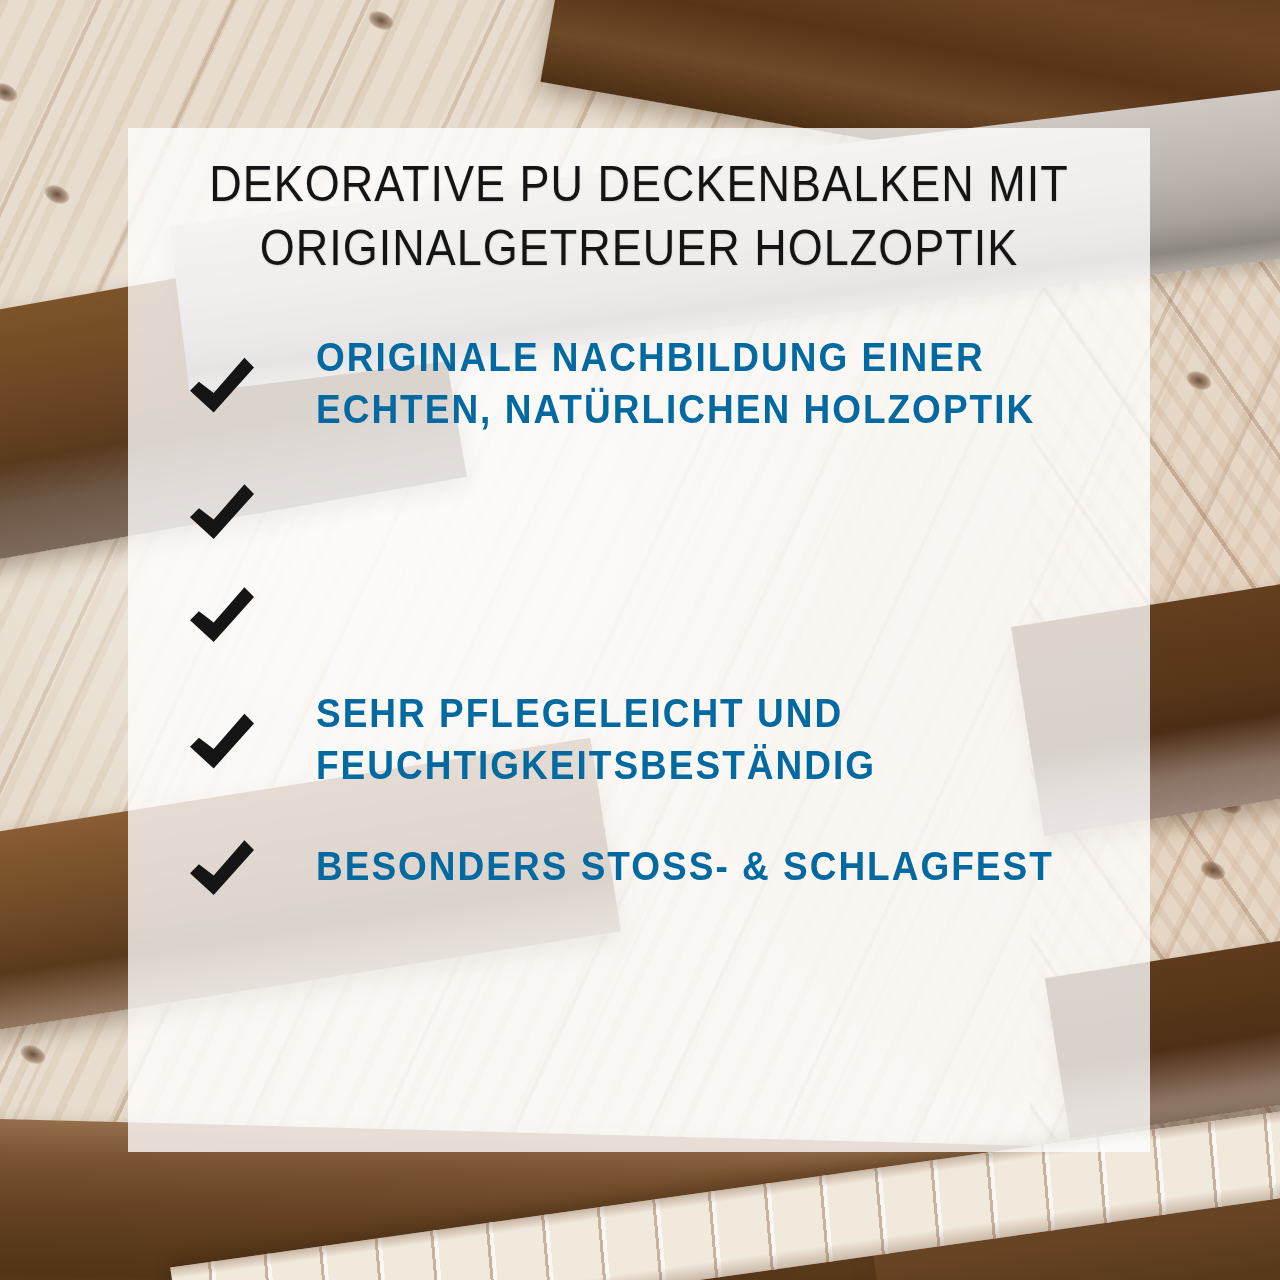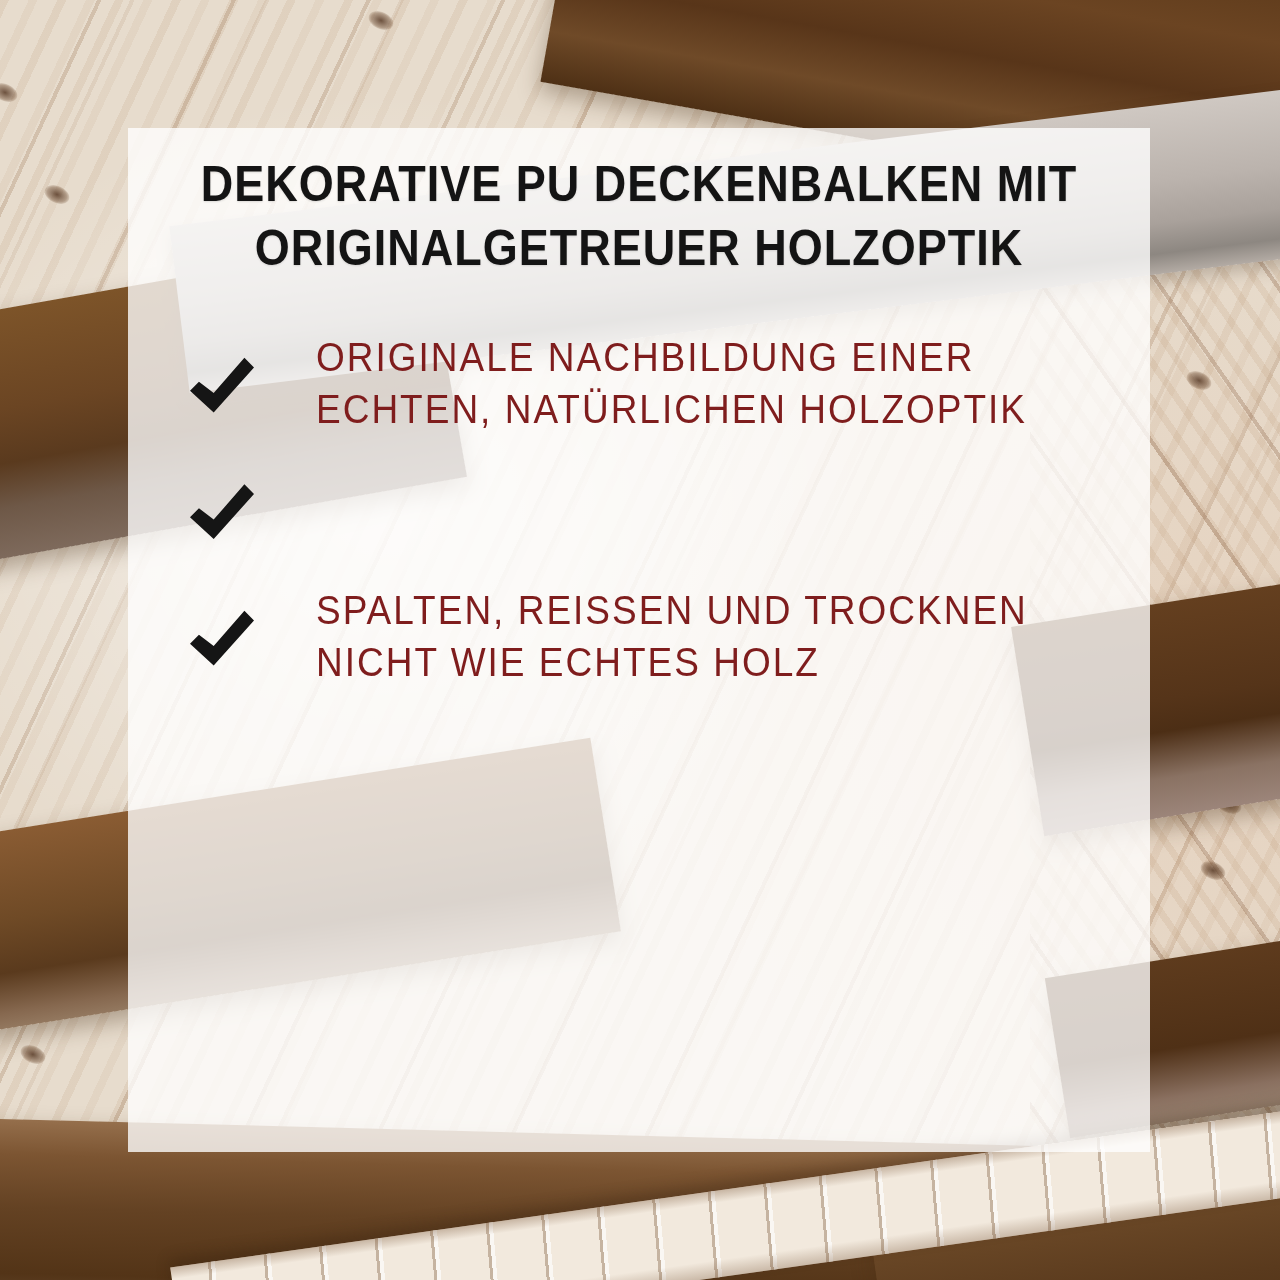--- a/index.html
+++ b/index.html
@@ -45,29 +45,29 @@
     background-image:
       linear-gradient(to bottom, rgba(120,85,55,0.35), rgba(255,255,255,0) 14%, rgba(255,255,255,0) 80%, rgba(110,75,45,0.30)),
       repeating-linear-gradient(93deg, rgba(255,255,255,0) 0 38px, rgba(125,92,62,0.38) 38px 41px, rgba(255,255,255,0.65) 41px 45px, rgba(255,255,255,0) 45px 56px),
       linear-gradient(#f2e9dd,#f2e9dd);
     box-shadow:0 -8px 14px rgba(50,30,12,0.30);}
   .knot{position:absolute;width:26px;height:17px;border-radius:50%;transform:rotate(24deg);
     background:radial-gradient(ellipse at center, rgba(88,58,38,0.85), rgba(112,78,52,0.45) 55%, rgba(112,78,52,0) 78%);}
   
   .panel{position:absolute;left:128px;top:128px;width:1022px;height:1024px;
     background:rgba(255,255,255,0.78);}
-  .headline{margin:24px 40px 0;text-align:center;color:#141414;font-weight:bold;
+  .headline{margin:24px 40px 0;text-align:center;color:#141414;font-weight:normal;
     font-size:45px;letter-spacing:1px;line-height:64px;}
   .headline span{display:block;transform:scaleY(1.10);text-shadow:0 1px 2px rgba(0,0,0,0.12);}
   .feature-list{list-style:none;margin:52px 0 0;padding:0 30px 0 62px;}
   .feature{display:flex;align-items:center;gap:62px;margin-bottom:46px;}
   .check{flex:0 0 64px;width:64px;height:57px;}
   .check-shape{width:100%;height:100%;background:#151515;
     clip-path:polygon(14% 46%, 37% 66%, 85% 4%, 100% 21%, 37% 100%, 0% 62%);}
-  .lines{color:#7f1d1d;font-size:37px;letter-spacing:2px;line-height:52px;}
+  .lines{color:#0369a1;font-size:37px;letter-spacing:2px;line-height:52px;font-weight:bold;}
   .lines span{display:block;transform:scaleY(1.12);transform-origin:0 50%;white-space:nowrap;}
   .l2:empty{display:none;}
 </style>
 </head>
 <body>
 
 <div class="canvas">
 
   <div class="photo">
     <div class="planks-right"></div>
@@ -109,21 +109,35 @@
       </li>
       <li class="feature">
         <span class="check">
             <span class="check-shape" style="display:block"></span>
           </span>
       </li>
       <li class="feature">
         <span class="check">
             <span class="check-shape" style="display:block"></span>
           </span>
+      </li>
+      <li class="feature">
+        <span class="check">
+            <span class="check-shape" style="display:block"></span>
+          </span>
         <div class="lines">
-          <span class="l1">SPALTEN, REISSEN UND TROCKNEN</span>
-          <span class="l2">NICHT WIE ECHTES HOLZ</span>
+          <span class="l1">SEHR PFLEGELEICHT UND</span>
+          <span class="l2">FEUCHTIGKEITSBESTÄNDIG</span>
+        </div>
+      </li>
+      <li class="feature">
+        <span class="check">
+            <span class="check-shape" style="display:block"></span>
+          </span>
+        <div class="lines">
+          <span class="l1">BESONDERS STOSS- &amp; SCHLAGFEST</span>
+
         </div>
       </li>
     </ul>
   </div>
 
 </div>
 
 </body></html>

